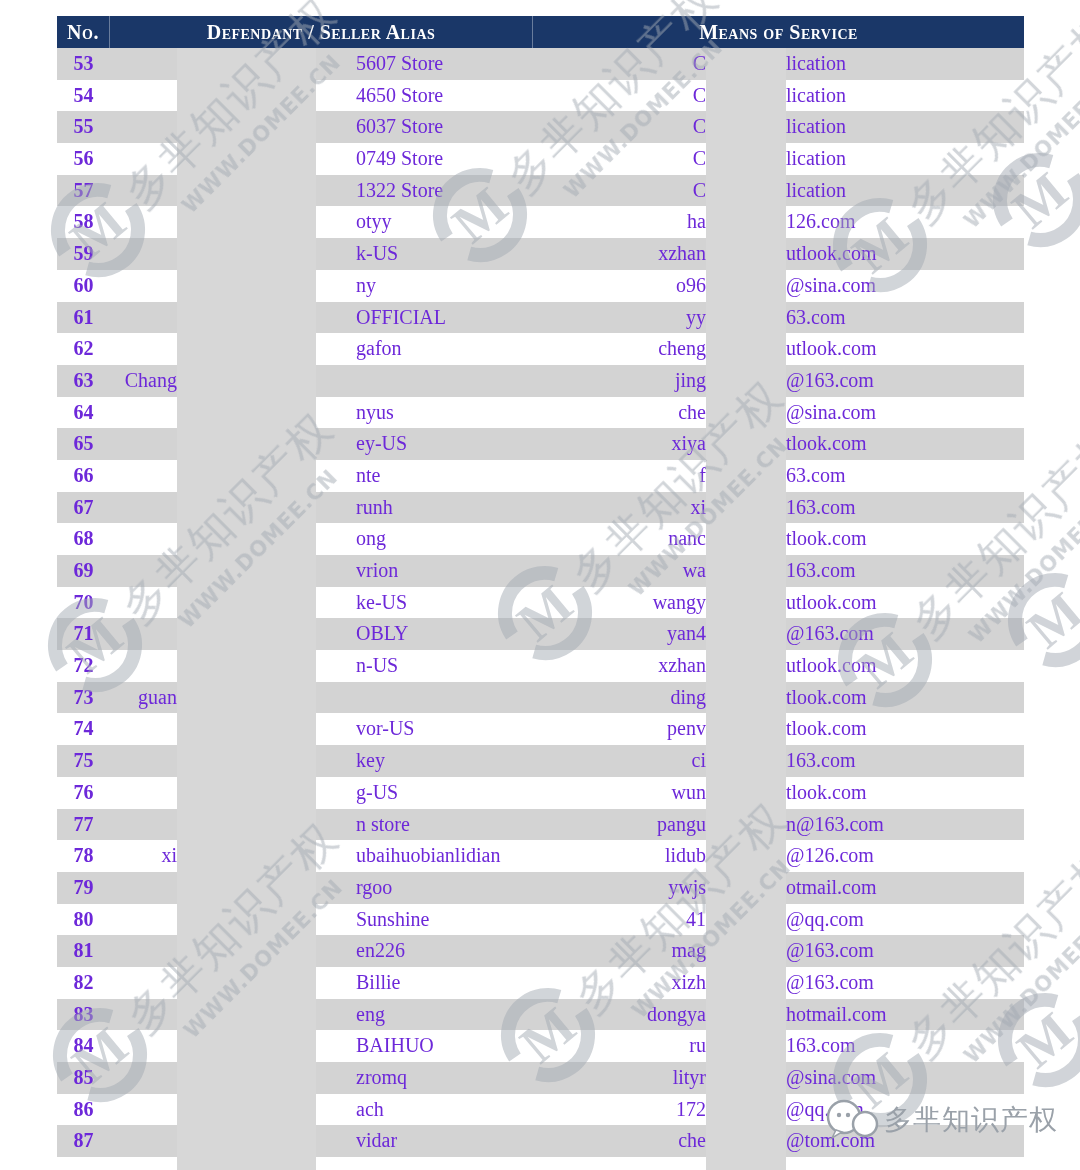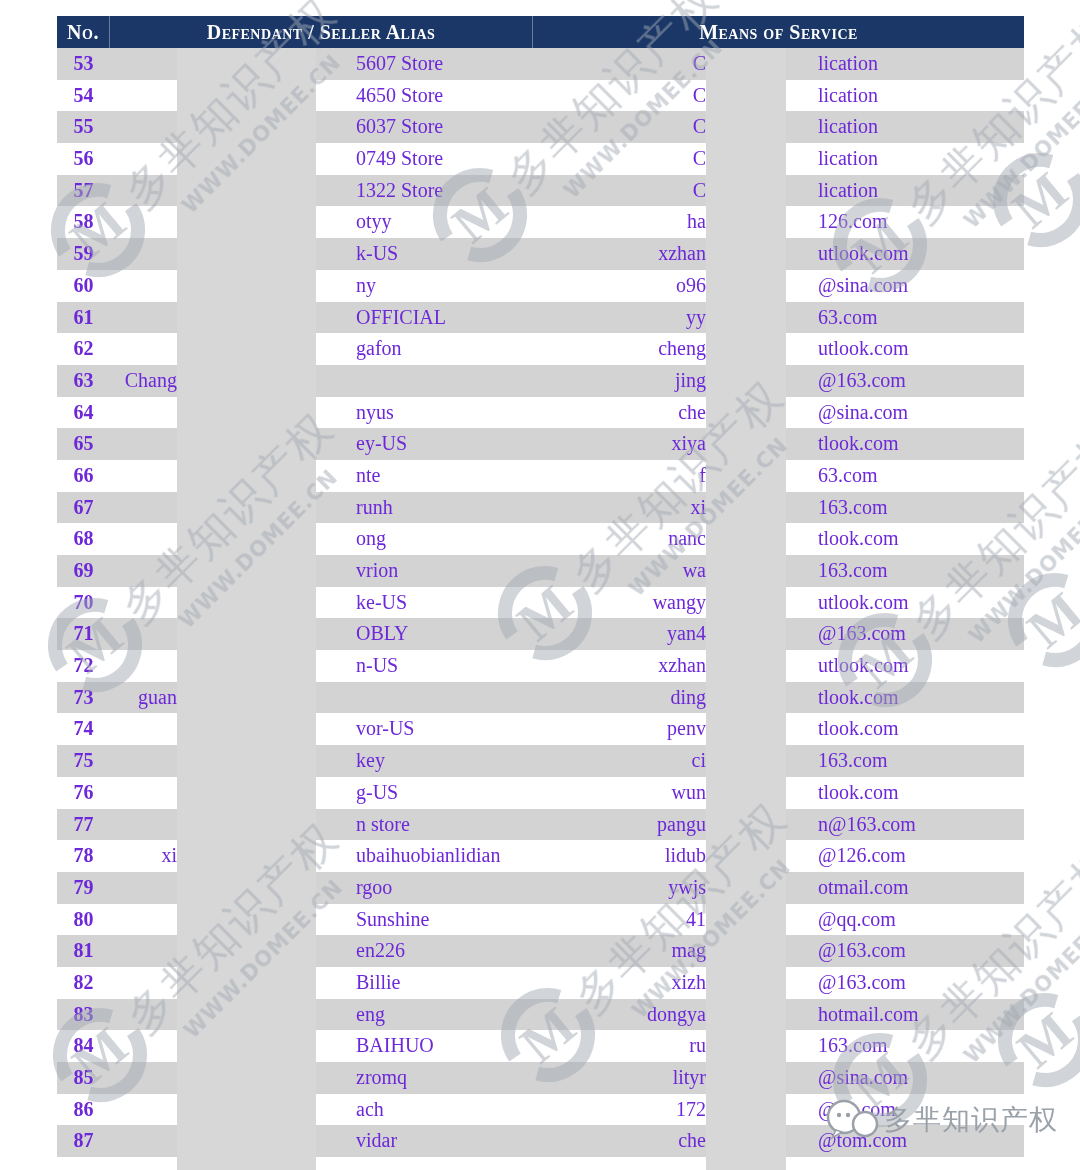--- a/index.html
+++ b/index.html
@@ -14,21 +14,21 @@
   .th-no{width:53px;border-right:1px solid rgba(255,255,255,.35);}
   .th-alias{width:423px;border-right:1px solid rgba(255,255,255,.35);}
   .th-service{flex:1;}
   .tr{position:relative;height:31.69px;font-size:20px;color:#6d28d9;}
   .tr.stripe{background:#d3d3d3;}
   .no{position:absolute;left:0;top:0;width:53px;text-align:center;font-weight:bold;line-height:31.69px;}
   .frag{position:absolute;top:0;line-height:31.69px;white-space:pre;}
   .frag.al{right:847px;}   
   .frag.ar{left:259px;margin-left:40px;}    
   .frag.sl{right:318px;}   
-  .frag.sr{left:729px;margin-left:32px;}    
+  .frag.sr{left:729px;}    
   
   .bar{position:absolute;top:48px;height:1122px;z-index:5;}
   .bar1{left:177px;width:139px;background:#d7d7d7;}
   .bar2{left:706px;width:80px;background:#d7d7d7;}
   
   #watermarks{position:absolute;inset:0;z-index:8;pointer-events:none;}
   .wm-tile{position:absolute;opacity:.5;}
   .wm-logo{position:absolute;left:-52px;top:-52px;}
   .wm-text{position:absolute;left:-8px;top:-160px;width:300px;text-align:center;
            transform:rotate(-45deg);color:#a3aab3;}

